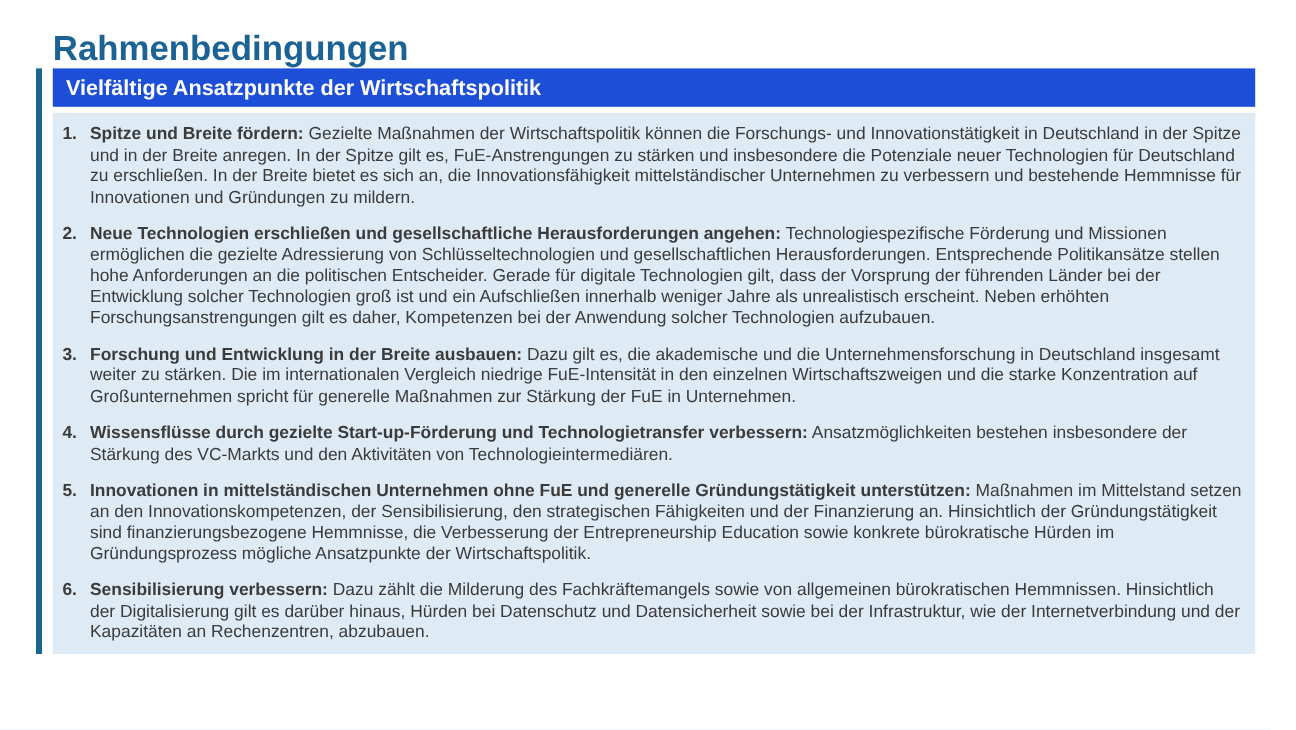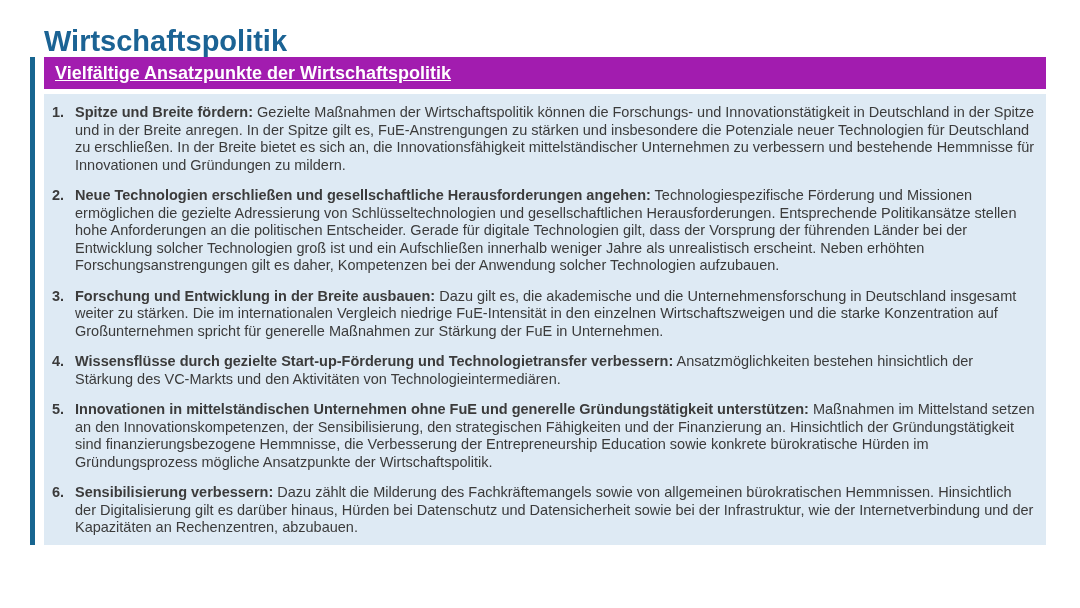--- a/index.html
+++ b/index.html
@@ -12,44 +12,43 @@
     font-size:29px;font-weight:bold;color:#1B6394;
   }
   .accent-line{
     position:absolute;left:30px;top:57px;width:5px;height:488px;
     background:#176590;
   }
   .box{
     position:absolute;left:44px;top:57px;width:1002px;
   }
   .box-header{
-    background:#a21caf;color:#ffffff;height:32px;line-height:32px;
+    background:#1d4ed8;color:#ffffff;height:32px;line-height:32px;
     font-size:18px;font-weight:bold;padding-left:11px;
     box-sizing:border-box;
-    text-decoration:underline;
   }
   .box-panel{
     margin-top:5px;background:#DEEAF4;height:451px;box-sizing:border-box;
     padding:10px 11px 10px 8px;overflow:hidden;
   }
   .item{
     display:flex;margin-bottom:13px;
     font-size:14.5px;line-height:17.5px;color:#3B3B3B;
   }
   .item:last-child{margin-bottom:0;}
   .item .num{
     flex:0 0 23px;font-weight:bold;
   }
   .item .itext{flex:1;}
   .item .itext b{font-weight:bold;}
 </style>
 </head>
 <body>
 
-<h1 class="page-title">Wirtschaftspolitik</h1>
+<h1 class="page-title">Rahmenbedingungen</h1>
 
 <div class="accent-line"></div>
 
 <div class="box">
   <div class="box-header">Vielfältige Ansatzpunkte der Wirtschaftspolitik</div>
   <div class="box-panel">
 
     <div class="item">
       <span class="num">1.</span>
       <div class="itext"><b>Spitze und Breite fördern:</b> <span>Gezielte Maßnahmen der Wirtschaftspolitik können die Forschungs- und Innovationstätigkeit in Deutschland in der Spitze und in der Breite anregen. In der Spitze gilt es, FuE-Anstrengungen zu stärken und insbesondere die Potenziale neuer Technologien für Deutschland zu erschließen. In der Breite bietet es sich an, die Innovationsfähigkeit mittelständischer Unternehmen zu verbessern und bestehende Hemmnisse für Innovationen und Gründungen zu mildern.</span></div>
@@ -60,21 +59,21 @@
       <div class="itext"><b>Neue Technologien erschließen und gesellschaftliche Herausforderungen angehen:</b> <span>Technologiespezifische Förderung und Missionen ermöglichen die gezielte Adressierung von Schlüsseltechnologien und gesellschaftlichen Herausforderungen. Entsprechende Politikansätze stellen hohe Anforderungen an die politischen Entscheider. Gerade für digitale Technologien gilt, dass der Vorsprung der führenden Länder bei der Entwicklung solcher Technologien groß ist und ein Aufschließen innerhalb weniger Jahre als unrealistisch erscheint. Neben erhöhten Forschungsanstrengungen gilt es daher, Kompetenzen bei der Anwendung solcher Technologien aufzubauen.</span></div>
     </div>
 
     <div class="item">
       <span class="num">3.</span>
       <div class="itext"><b>Forschung und Entwicklung in der Breite ausbauen:</b> <span>Dazu gilt es, die akademische und die Unternehmensforschung in Deutschland insgesamt weiter zu stärken. Die im internationalen Vergleich niedrige FuE-Intensität in den einzelnen Wirtschaftszweigen und die starke Konzentration auf Großunternehmen spricht für generelle Maßnahmen zur Stärkung der FuE in Unternehmen.</span></div>
     </div>
 
     <div class="item">
       <span class="num">4.</span>
-      <div class="itext"><b>Wissensflüsse durch gezielte Start-up-Förderung und Technologietransfer verbessern:</b> <span>Ansatzmöglichkeiten bestehen hinsichtlich der Stärkung des VC-Markts und den Aktivitäten von Technologieintermediären.</span></div>
+      <div class="itext"><b>Wissensflüsse durch gezielte Start-up-Förderung und Technologietransfer verbessern:</b> <span>Ansatzmöglichkeiten bestehen insbesondere der Stärkung des VC-Markts und den Aktivitäten von Technologieintermediären.</span></div>
     </div>
 
     <div class="item">
       <span class="num">5.</span>
       <div class="itext"><b>Innovationen in mittelständischen Unternehmen ohne FuE und generelle Gründungstätigkeit unterstützen:</b> <span>Maßnahmen im Mittelstand setzen an den Innovationskompetenzen, der Sensibilisierung, den strategischen Fähigkeiten und der Finanzierung an. Hinsichtlich der Gründungstätigkeit sind finanzierungsbezogene Hemmnisse, die Verbesserung der Entrepreneurship Education sowie konkrete bürokratische Hürden im Gründungsprozess mögliche Ansatzpunkte der Wirtschaftspolitik.</span></div>
     </div>
 
     <div class="item">
       <span class="num">6.</span>
       <div class="itext"><b>Sensibilisierung verbessern:</b> <span>Dazu zählt die Milderung des Fachkräftemangels sowie von allgemeinen bürokratischen Hemmnissen. Hinsichtlich der Digitalisierung gilt es darüber hinaus, Hürden bei Datenschutz und Datensicherheit sowie bei der Infrastruktur, wie der Internetverbindung und der Kapazitäten an Rechenzentren, abzubauen.</span></div>

